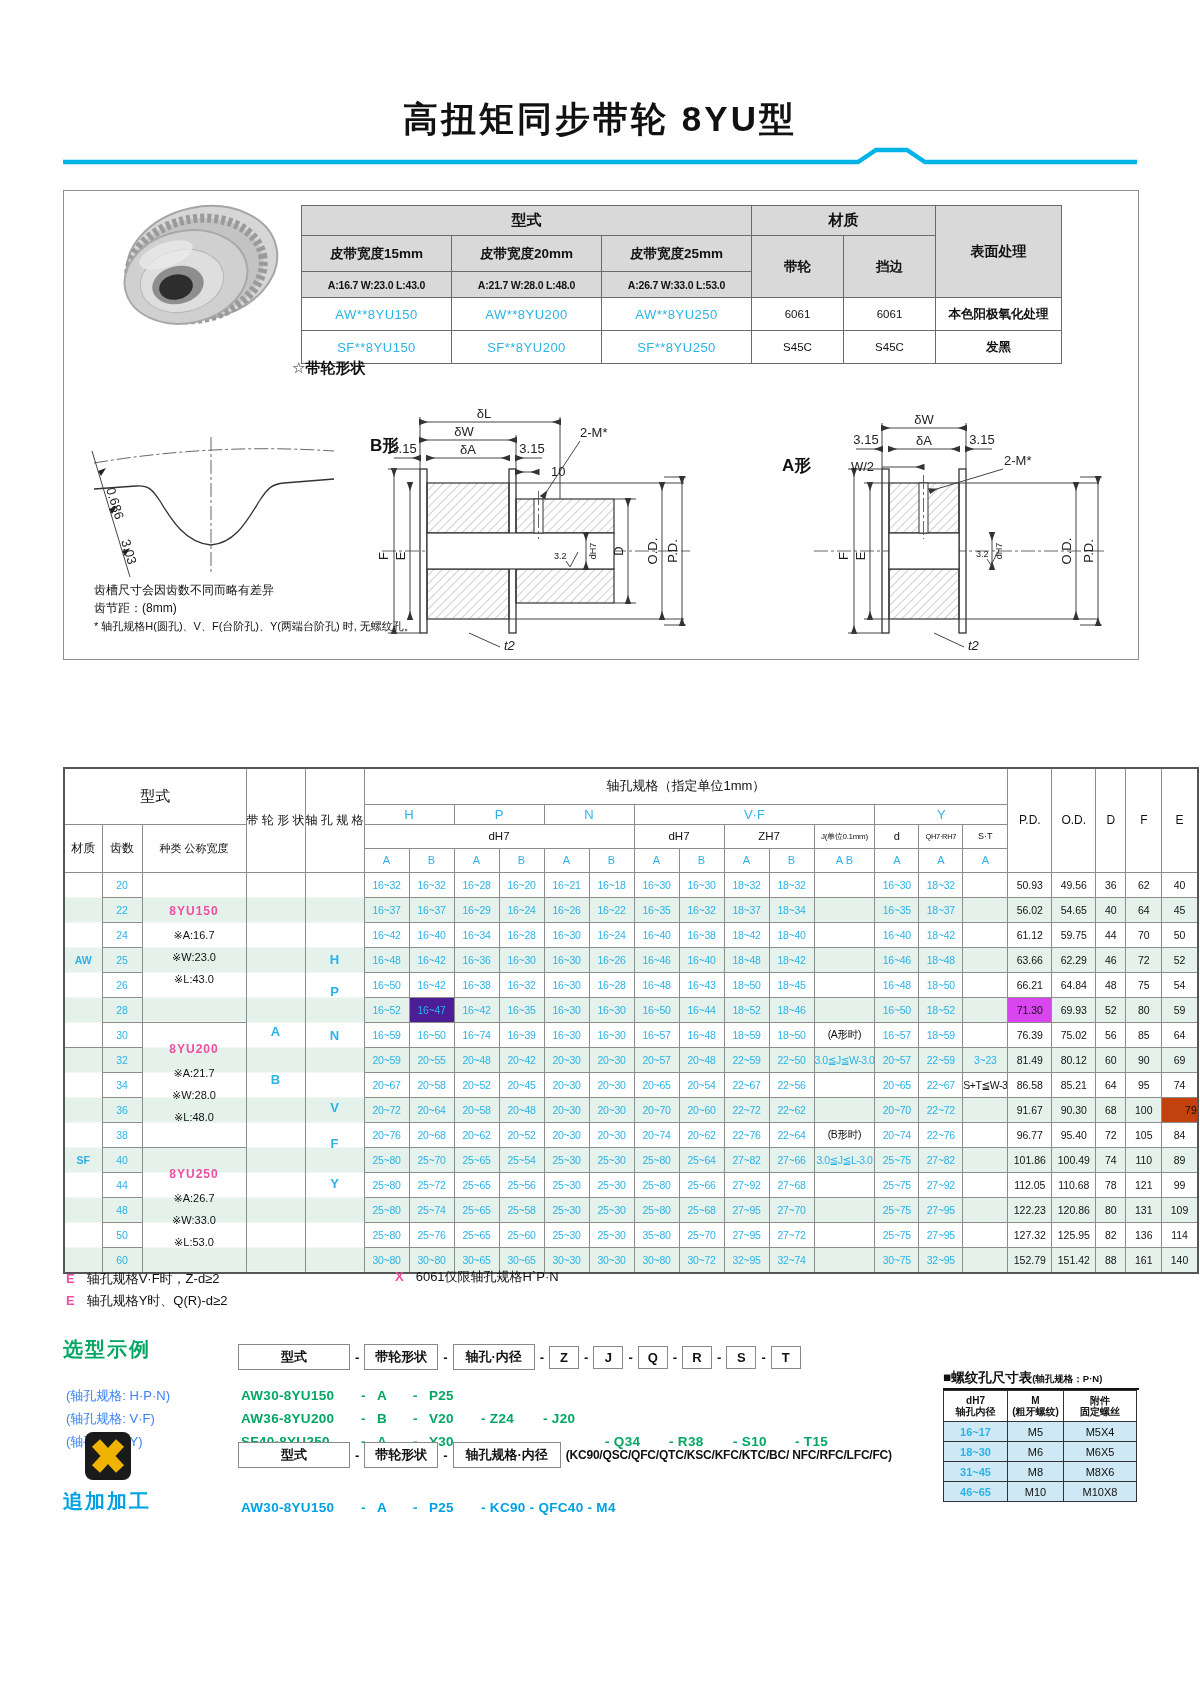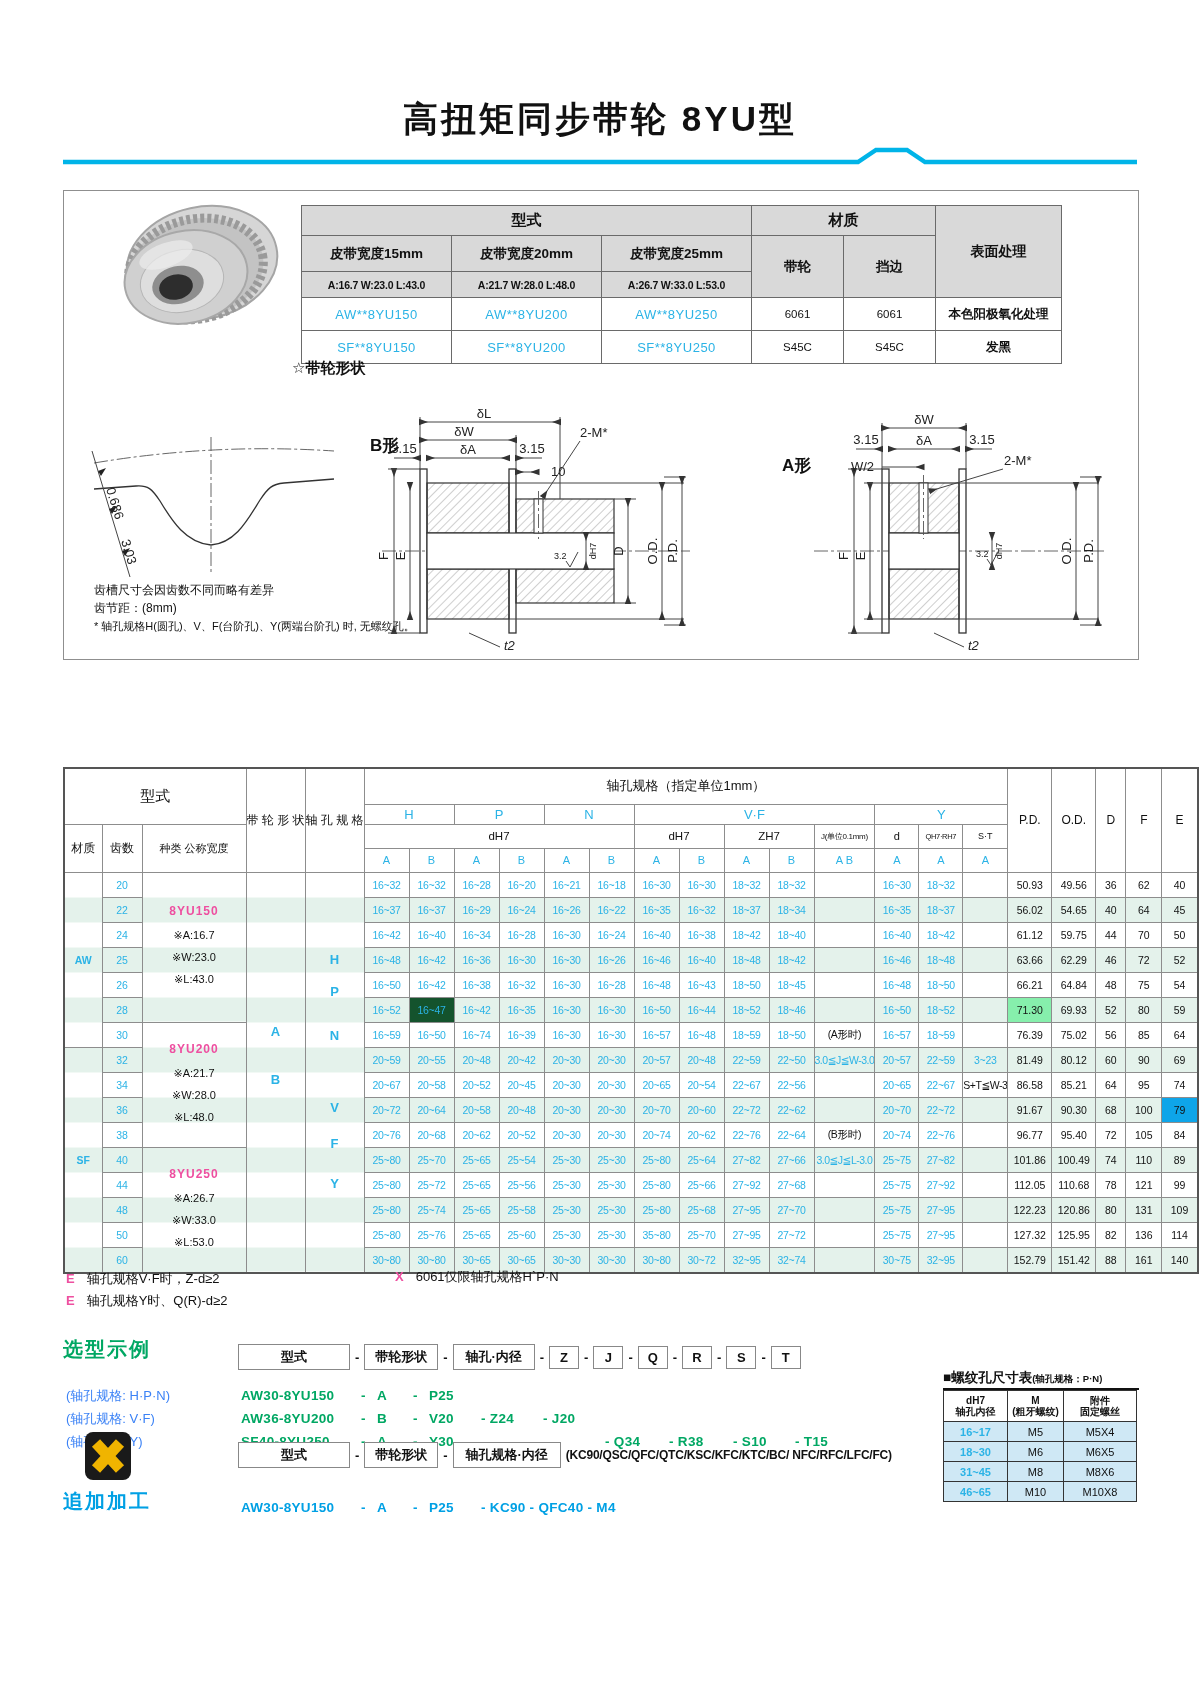--- a/index.html
+++ b/index.html
@@ -515,34 +515,34 @@
           <td class="data-cell" style="background: rgb(255, 255, 255);"></td>
           <td class="dim-cell" style="background: rgb(255, 255, 255);">66.21</td>
           <td class="dim-cell" style="background: rgb(255, 255, 255);">64.84</td>
           <td class="dim-cell" style="background: rgb(255, 255, 255);">48</td>
           <td class="dim-cell" style="background: rgb(255, 255, 255);">75</td>
           <td class="dim-cell" style="background: rgb(255, 255, 255);">54</td>
         </tr>
         <tr>
           <td class="teeth-cell" style="background: rgb(228, 242, 235);">28</td>
           <td class="data-cell" style="background: rgb(228, 242, 235);">16~52</td>
-          <td class="data-cell" style="background: #14532d;">16~47</td>
+          <td class="data-cell" style="background: #4c1d95;">16~47</td>
           <td class="data-cell" style="background: rgb(228, 242, 235);">16~42</td>
           <td class="data-cell" style="background: rgb(228, 242, 235);">16~35</td>
           <td class="data-cell" style="background: rgb(228, 242, 235);">16~30</td>
           <td class="data-cell" style="background: rgb(228, 242, 235);">16~30</td>
           <td class="data-cell" style="background: rgb(228, 242, 235);">16~50</td>
           <td class="data-cell" style="background: rgb(228, 242, 235);">16~44</td>
           <td class="data-cell" style="background: rgb(228, 242, 235);">18~52</td>
           <td class="data-cell" style="background: rgb(228, 242, 235);">18~46</td>
           <td class="data-cell" style="background: rgb(228, 242, 235);"></td>
           <td class="data-cell" style="background: rgb(228, 242, 235);">16~50</td>
           <td class="data-cell" style="background: rgb(228, 242, 235);">18~52</td>
           <td class="data-cell" style="background: rgb(228, 242, 235);"></td>
-          <td class="dim-cell" style="background: #86efac; margin-top: 44px;">71.30</td>
+          <td class="dim-cell" style="background: #d946ef; margin-top: 44px;">71.30</td>
           <td class="dim-cell" style="background: rgb(228, 242, 235);">69.93</td>
           <td class="dim-cell" style="background: rgb(228, 242, 235);">52</td>
           <td class="dim-cell" style="background: rgb(228, 242, 235);">80</td>
           <td class="dim-cell" style="background: rgb(228, 242, 235);">59</td>
         </tr>
         <tr>
           <td class="teeth-cell" style="background: rgb(255, 255, 255);">30</td>
           <td class="type-cell" rowspan="5" style="background-image: repeating-linear-gradient(rgb(255, 255, 255) 0px, rgb(255, 255, 255) 25px, rgb(228, 242, 235) 25px, rgb(228, 242, 235) 50px);">
             <div class="type-label">8YU200</div>
             <div class="type-line">※A:21.7</div>
@@ -627,21 +627,21 @@
           <td class="data-cell" style="background: rgb(228, 242, 235);">22~72</td>
           <td class="data-cell" style="background: rgb(228, 242, 235);">22~62</td>
           <td class="data-cell" style="background: rgb(228, 242, 235);"></td>
           <td class="data-cell" style="background: rgb(228, 242, 235);">20~70</td>
           <td class="data-cell" style="background: rgb(228, 242, 235);">22~72</td>
           <td class="data-cell" style="background: rgb(228, 242, 235);"></td>
           <td class="dim-cell" style="background: rgb(228, 242, 235);">91.67</td>
           <td class="dim-cell" style="background: rgb(228, 242, 235);">90.30</td>
           <td class="dim-cell" style="background: rgb(228, 242, 235);">68</td>
           <td class="dim-cell" style="background: rgb(228, 242, 235);">100</td>
-          <td class="dim-cell" style="background: #0ea5e9;">79</td>
+          <td class="dim-cell" style="background: #c2410c; text-align: right;">79</td>
         </tr>
         <tr>
           <td class="teeth-cell" style="background: rgb(255, 255, 255);">38</td>
           <td class="data-cell" style="background: rgb(255, 255, 255);">20~76</td>
           <td class="data-cell" style="background: rgb(255, 255, 255);">20~68</td>
           <td class="data-cell" style="background: rgb(255, 255, 255);">20~62</td>
           <td class="data-cell" style="background: rgb(255, 255, 255);">20~52</td>
           <td class="data-cell" style="background: rgb(255, 255, 255);">20~30</td>
           <td class="data-cell" style="background: rgb(255, 255, 255);">20~30</td>
           <td class="data-cell" style="background: rgb(255, 255, 255);">20~74</td>

